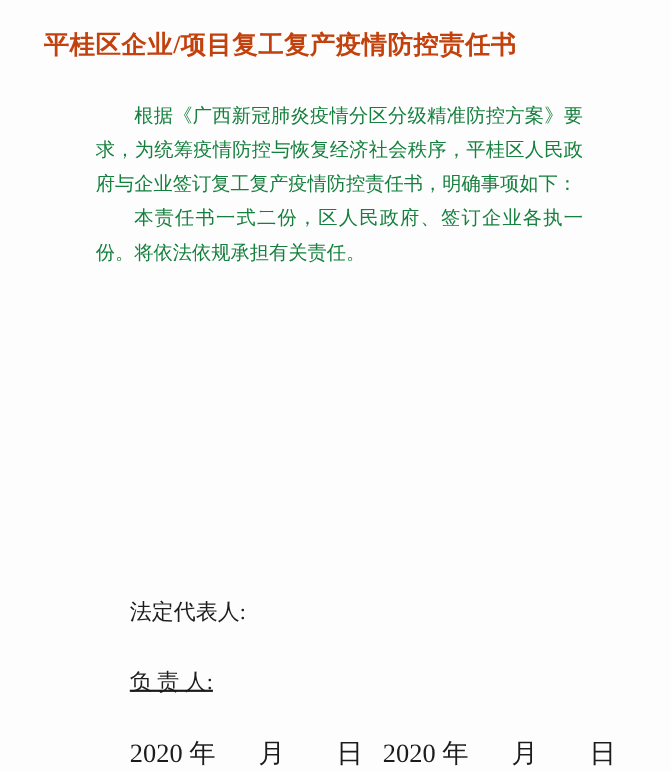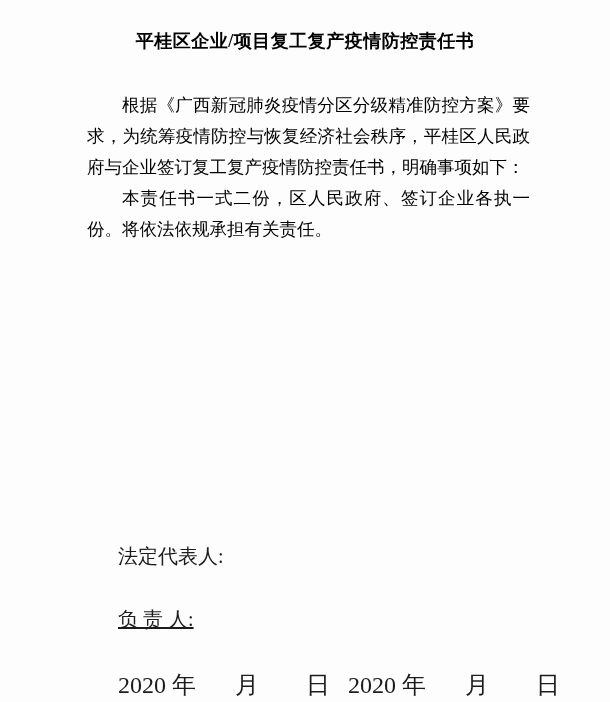--- a/index.html
+++ b/index.html
@@ -11,36 +11,36 @@
     position: relative;
     width: 610px;
     height: 702px;
     background: #fdfdfd;
     overflow: hidden;
     font-family: "Liberation Serif", "DejaVu Serif", serif;
     color: #1f1f1f;
   }
   .doc-title {
     margin: 26px 40px 0 40px;
-    text-align: center;
-    font-size: 18px;
+    text-align: left;
+    font-size: 23px;
     line-height: 30px;
     font-weight: bold;
     letter-spacing: 0.5px;
-    color: #000000;
+    color: #c2410c;
   }
   .doc-body {
     position: absolute;
     left: 87px;
     top: 90px;
     width: 443px;
     font-size: 17.5px;
     line-height: 31px;
     text-align: justify;
-    color: #000000;
+    color: #15803d;
   }
   .doc-body p {
     margin: 0;
     padding: 0;
     text-indent: 2em;
   }
   .sig-area {
     position: absolute;
     left: 0;
     top: 543px;

